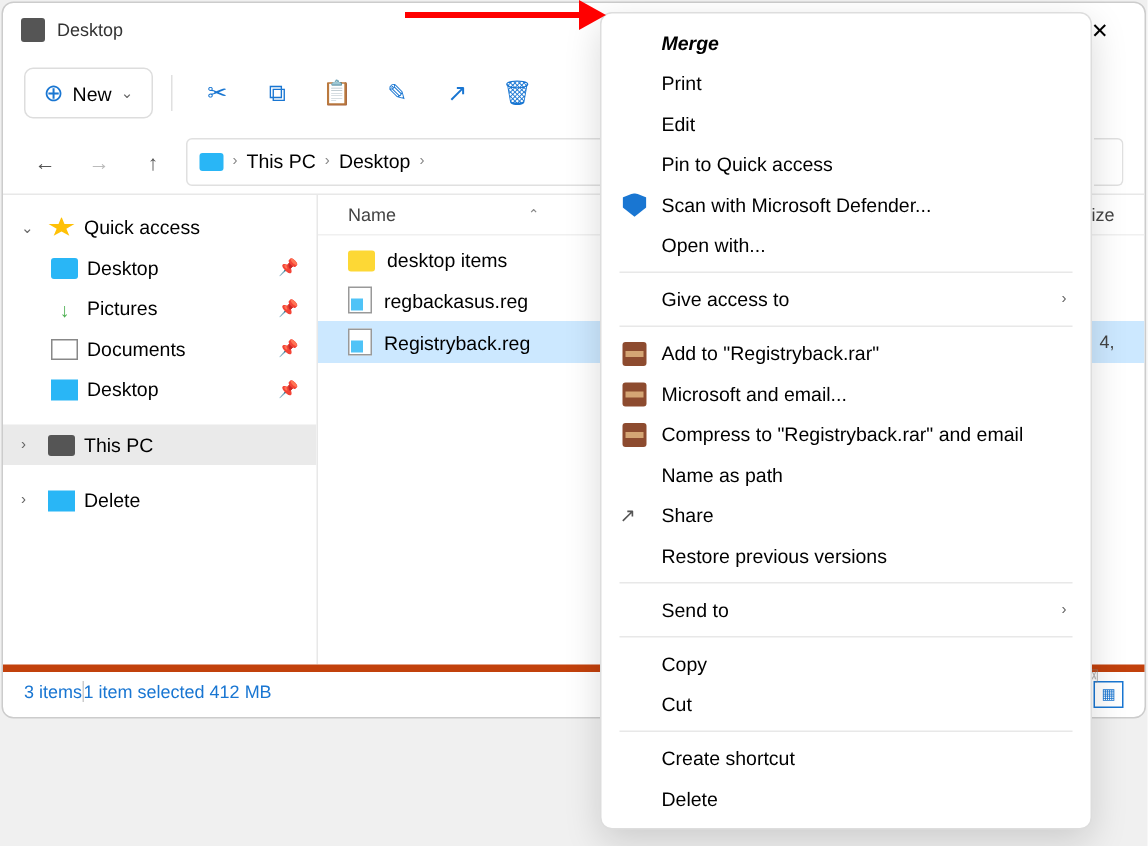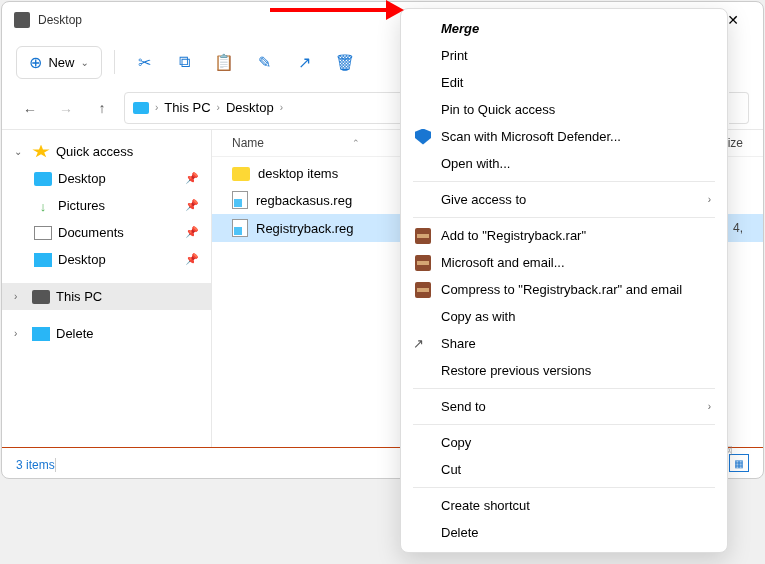--- a/index.html
+++ b/index.html
@@ -41,21 +41,21 @@
 .col-name { flex: 1; display: flex; align-items: center; gap: 8px; }
 .col-size { width: 40px; text-align: right; }
 .sort-ind { font-size: 9px; color: #888; margin-left: 80px; }
 .files { padding: 4px 0; font-size: 13px; }
 .file-row { display: flex; align-items: center; padding: 5px 20px; gap: 8px; cursor: pointer; }
 .file-row.selected { background: #cce8ff; }
 .f-folder { width: 18px; height: 14px; background: #fdd835; border-radius: 2px; }
 .f-reg { width: 16px; height: 18px; background: #fff; border: 1px solid #999; position: relative; }
 .f-reg::after { content: ""; position: absolute; bottom: 1px; left: 1px; width: 8px; height: 8px; background: #4fc3f7; }
 .file-size { margin-left: auto; width: 30px; text-align: right; color: #444; font-size: 12px; }
-.status { border-top: 1px solid #c2410c; padding: 6px 14px; font-size: 12px; color: #1976d2; display: flex; align-items: flex-end; }
+.status { border-top: 5px solid #c2410c; padding: 6px 14px; font-size: 12px; color: #1976d2; display: flex; align-items: flex-start; }
 .status-sep { width: 1px; height: 14px; background: #ccc; }
 .view-btns { margin-left: auto; display: flex; gap: 2px; }
 .view-btn { width: 20px; height: 18px; border: 1px solid #1976d2; display: flex; align-items: center; justify-content: center; cursor: pointer; color: #1976d2; font-size: 10px; }
 .view-btn.active { background: #cce8ff; }
 .watermark { position: absolute; right: 30px; bottom: 20px; font-size: 10px; color: #888; opacity: 0.6; }
 .ctxmenu { position: absolute; left: 400px; top: 8px; width: 328px; background: #fff; border: 1px solid #ddd; border-radius: 8px; box-shadow: 0 8px 24px rgba(0,0,0,0.15); padding: 6px 0; font-size: 13px; z-index: 100; }
 .ctx-item { display: flex; align-items: center; padding: 6px 16px 6px 40px; cursor: pointer; position: relative; }
 .ctx-item.bold { font-weight: 600; font-style: italic; }
 .ctx-sep { height: 1px; background: #e8e8e8; margin: 4px 12px; }
 .ctx-icon { position: absolute; left: 14px; width: 16px; height: 16px; }
@@ -171,20 +171,21 @@
           <span>Registryback.reg</span>
           <span class="file-size">4,</span>
         </div>
       </div>
     </div>
   </div>
 
   <div class="status">
     <span>3 items</span>
     <div class="status-sep"></div>
+    <span>1 item selected  412 MB</span>
     <div class="view-btns">
       <div class="view-btn active">≡</div>
       <div class="view-btn">▦</div>
     </div>
   </div>
 
   <div class="watermark">php 中文网</div>
 </div>
 
 <div class="ctxmenu">
@@ -219,21 +220,21 @@
     </div>
   <div class="ctx-item">
       <div class="ctx-icon ctx-rar"></div>
       <span>Microsoft and email...</span>
     </div>
   <div class="ctx-item">
       <div class="ctx-icon ctx-rar"></div>
       <span>Compress to "Registryback.rar" and email</span>
     </div>
   <div class="ctx-item">
-      <span>Copy as with</span>
+      <span>Name as path</span>
     </div>
   <div class="ctx-item">
       <div class="ctx-icon ctx-share">↗</div>
       <span>Share</span>
     </div>
   <div class="ctx-item">
       <span>Restore previous versions</span>
     </div>
   <div class="ctx-sep"></div>
   <div class="ctx-item">

